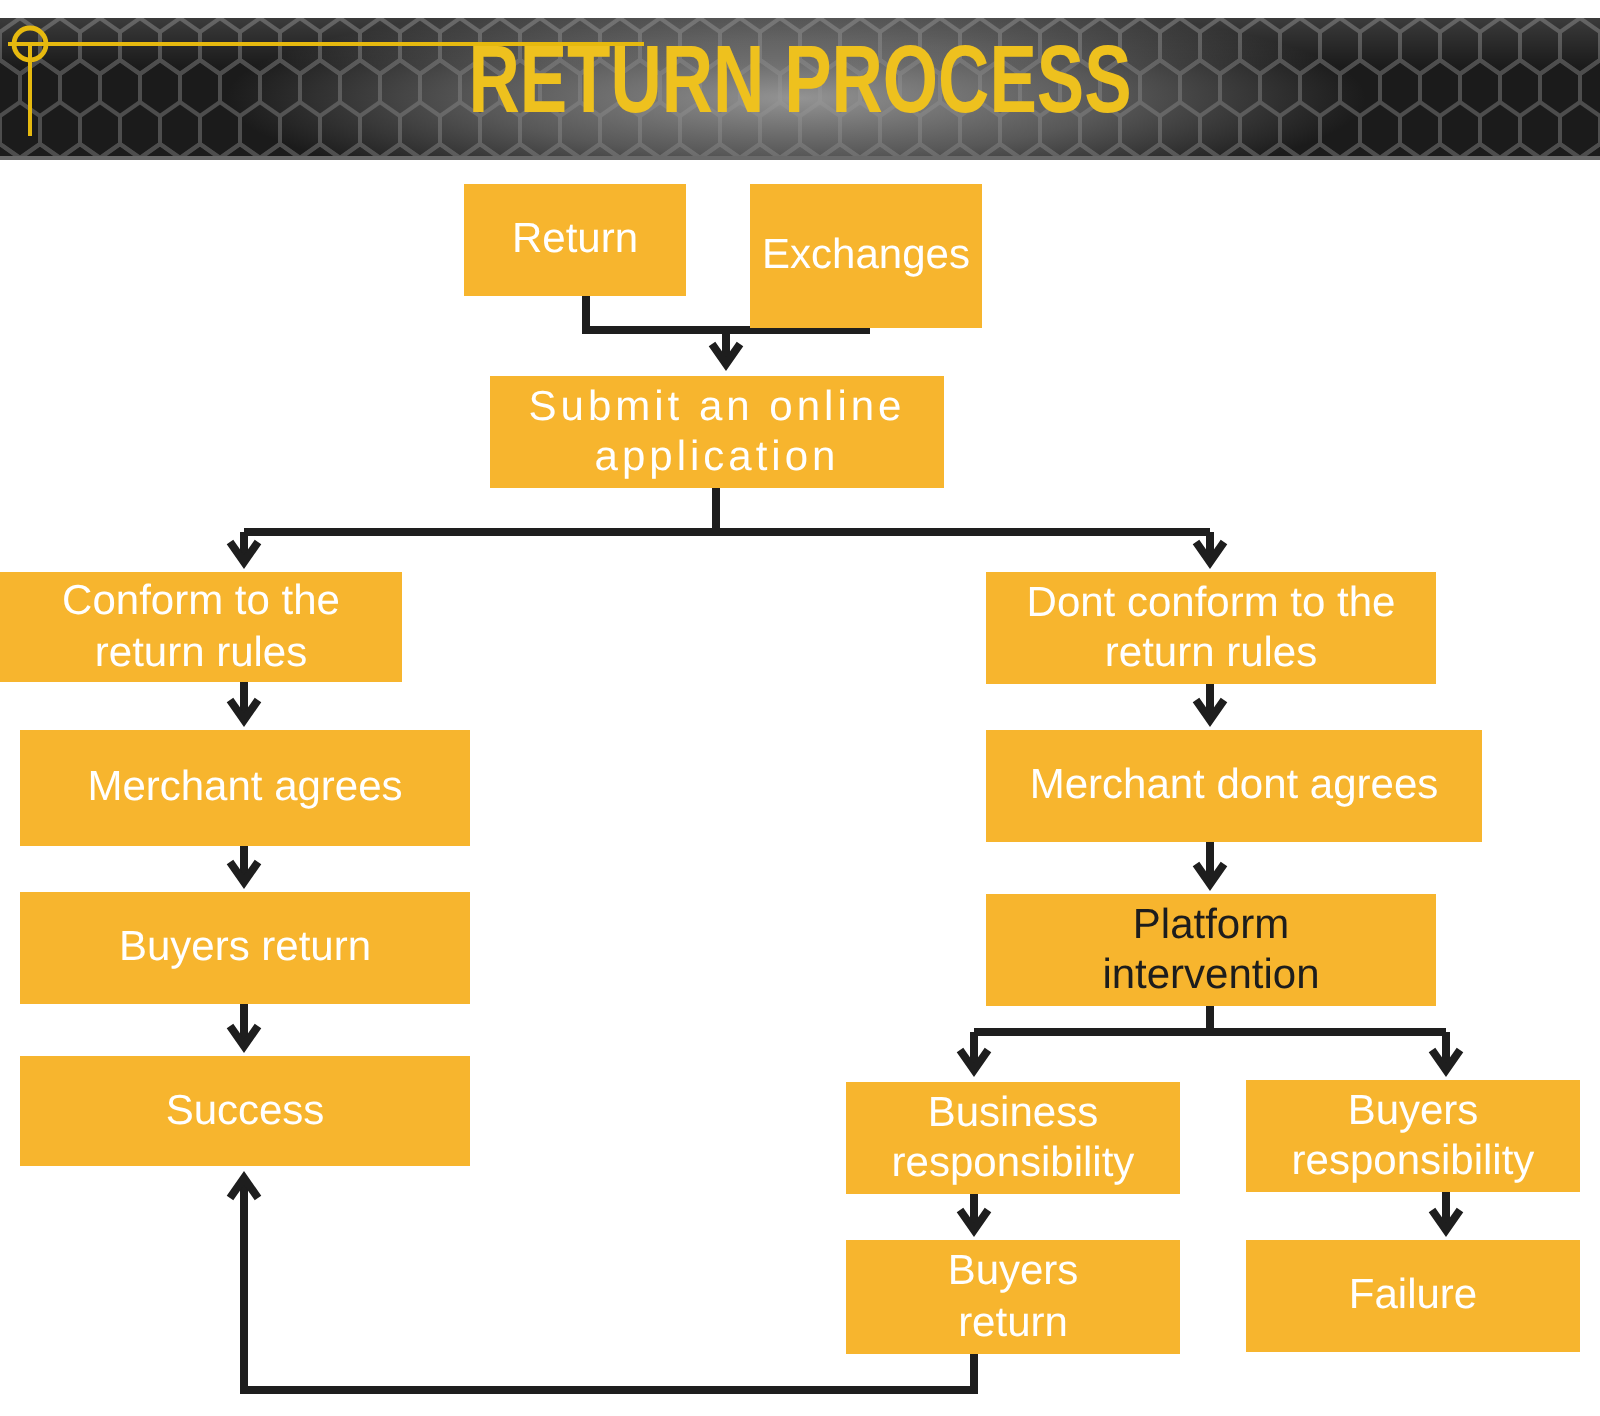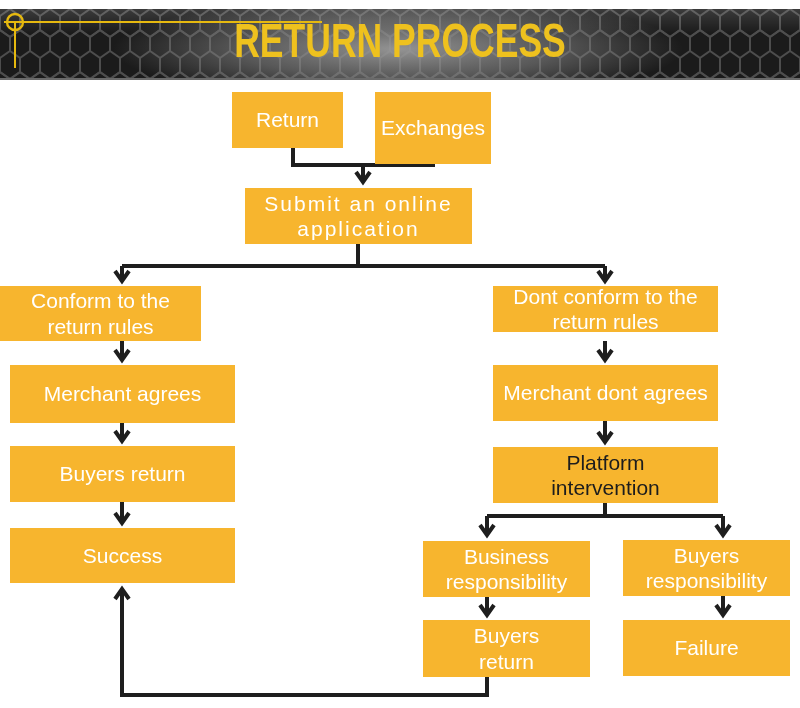--- a/index.html
+++ b/index.html
@@ -20,22 +20,22 @@
   .node.dark{color:#1d1d1d;}
   .node.spaced{letter-spacing:2px;}
   
   .n-return{left:232px;top:92px;width:111px;height:56px;}
   .n-exchanges{left:375px;top:92px;width:116px;height:72px;}
   .n-submit{left:245px;top:188px;width:227px;height:56px;}
   .n-conform{left:0;top:286px;width:201px;height:55px;}
   .n-merchant-agrees{left:10px;top:365px;width:225px;height:58px;}
   .n-buyers-return-left{left:10px;top:446px;width:225px;height:56px;}
   .n-success{left:10px;top:528px;width:225px;height:55px;}
-  .n-dont-conform{left:493px;top:286px;width:225px;height:46px;}
-  .n-merchant-dont{left:493px;top:365px;width:225px;height:56px;}
+  .n-dont-conform{left:493px;top:286px;width:225px;height:56px;}
+  .n-merchant-dont{left:493px;top:365px;width:248px;height:56px;}
   .n-platform{left:493px;top:447px;width:225px;height:56px;}
   .n-business-resp{left:423px;top:541px;width:167px;height:56px;}
   .n-buyers-resp{left:623px;top:540px;width:167px;height:56px;}
   .n-buyers-return-bottom{left:423px;top:620px;width:167px;height:57px;}
   .n-failure{left:623px;top:620px;width:167px;height:56px;}
 </style>
 </head>
 <body>
 
 <div class="canvas">

